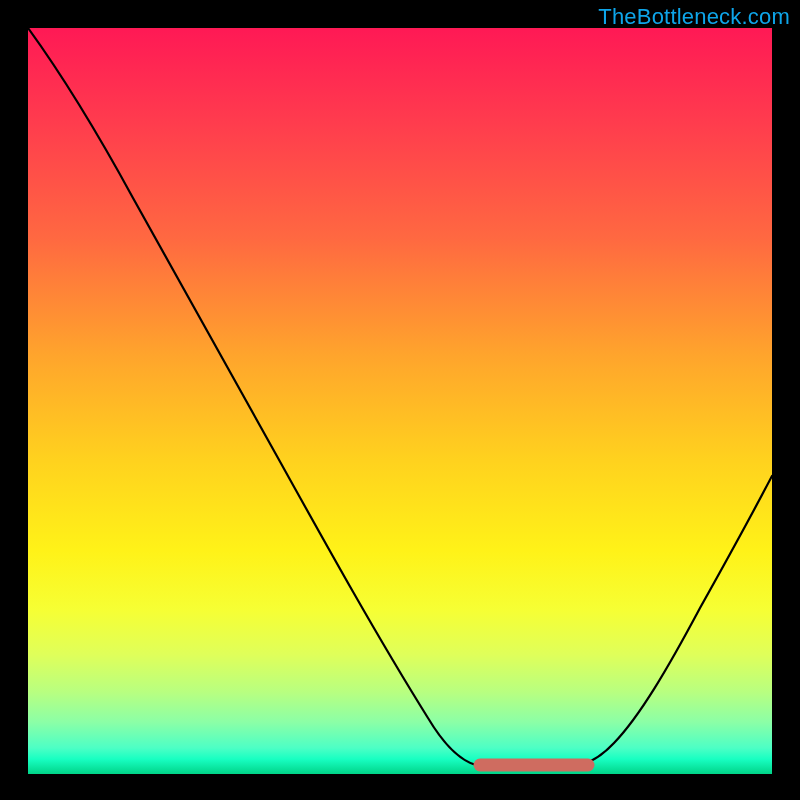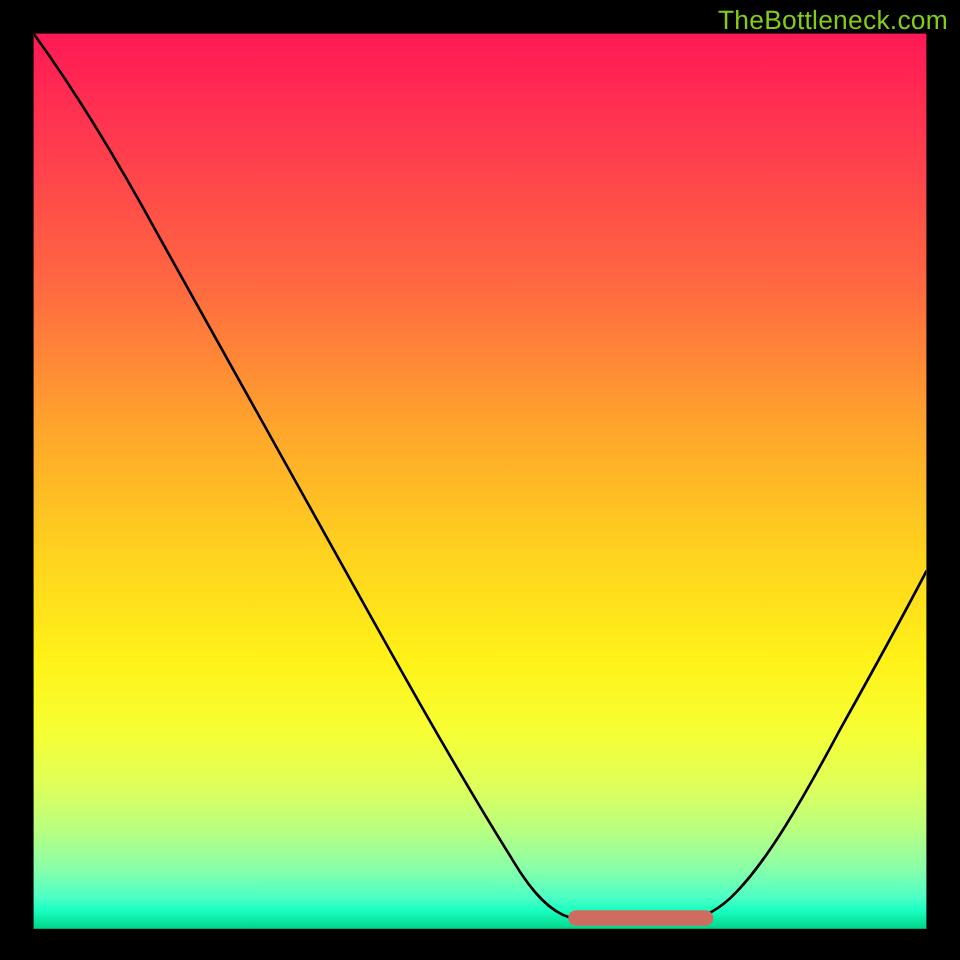--- a/index.html
+++ b/index.html
@@ -14,21 +14,21 @@
   .frame {
     position: relative;
     width: 800px;
     height: 800px;
     background: #000;
   }
   .watermark {
     position: absolute;
     top: 4px;
     right: 10px;
-    color: #84cc16;
+    color: #0ea5e9;
     font-size: 22px;
     font-weight: 500;
     letter-spacing: 0.2px;
     user-select: none;
   }
   .plot {
     position: absolute;
     left: 28px;
     top: 28px;
     width: 744px;

